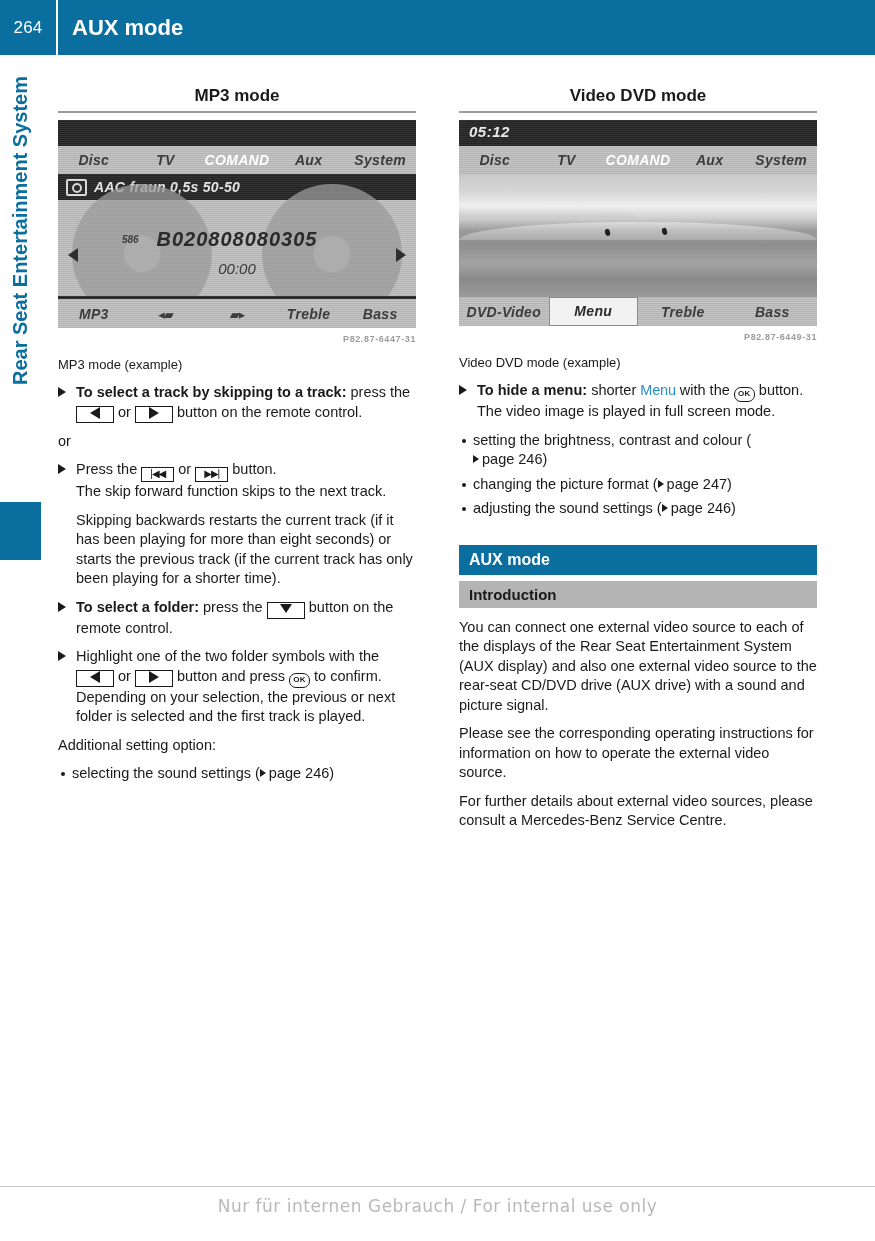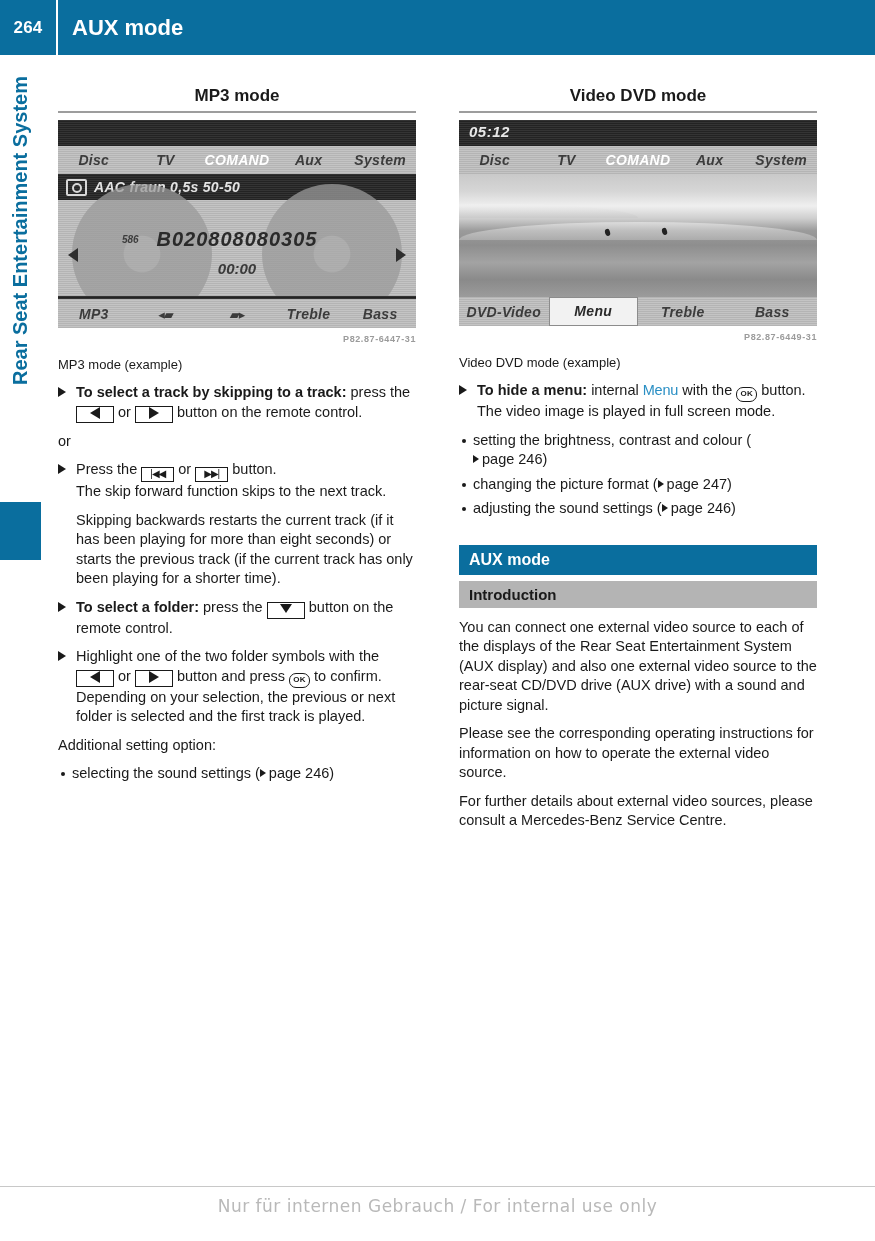--- a/index.html
+++ b/index.html
@@ -13,21 +13,21 @@
   }
 
   
   .pg-header{
     position:absolute;left:0;top:0;width:875px;height:55px;
     background:#0a6e9e;
   }
   .pg-num{
     position:absolute;left:0;top:0;width:56px;height:55px;
     display:flex;align-items:center;justify-content:center;
-    color:#ffffff;font-size:17px;font-weight:700;letter-spacing:.2px;
+    color:#ffffff;font-size:17px;font-weight:400;letter-spacing:.2px;
   }
   .pg-num-rule{
     position:absolute;left:56px;top:0;width:2px;height:55px;background:#ffffff;
   }
   .pg-title{
     position:absolute;left:72px;top:0;height:55px;
     display:flex;align-items:center;
     color:#ffffff;font-size:22px;font-weight:700;
   }
 
@@ -125,21 +125,21 @@
     position:absolute;left:64px;top:34px;
     font-size:10px;font-weight:700;color:#3c3c3c;font-style:italic;
   }
   .scr-track{
     position:absolute;left:0;top:28px;width:100%;text-align:center;
     font-size:20px;font-weight:700;font-style:italic;color:#2a2a2a;
     letter-spacing:1px;
   }
   .scr-time{
     position:absolute;left:0;top:60px;width:100%;text-align:center;
-    font-size:15px;font-weight:700;font-style:italic;color:#3a3a3a;
+    font-size:15px;font-weight:400;font-style:italic;color:#3a3a3a;
   }
   .scr-arrow{
     position:absolute;top:48px;width:0;height:0;
     border-top:7px solid transparent;border-bottom:7px solid transparent;
   }
   .scr-arrow.l{left:10px;border-right:10px solid #2e2e2e;}
   .scr-arrow.r{right:10px;border-left:10px solid #2e2e2e;}
   .scr-bottombar{
     position:absolute;left:0;bottom:0;width:100%;height:29px;
     display:flex;align-items:center;
@@ -373,21 +373,21 @@
       <div class="bi">Treble</div>
       <div class="bi">Bass</div>
     </div>
   </div>
 
   <div class="fig-code">P82.87-6449-31</div>
   <div class="fig-cap">Video DVD mode (example)</div>
 
   <div class="step">
     <span class="tri"></span>
-    <b>To hide a menu:</b><span> internal </span><span class="uiref">Menu</span><span> with the </span><span class="okkey">OK</span><span> button.</span>
+    <b>To hide a menu:</b><span> shorter </span><span class="uiref">Menu</span><span> with the </span><span class="okkey">OK</span><span> button.</span>
     <div>The video image is played in full screen mode.</div>
   </div>
 
 
   <div class="bullet">
     <span class="dot"></span>
     <span>setting the brightness, contrast and colour (</span><span class="xref"><span class="tri"></span><span>page 246</span></span><span>)</span>
   </div>
 
   <div class="bullet">

